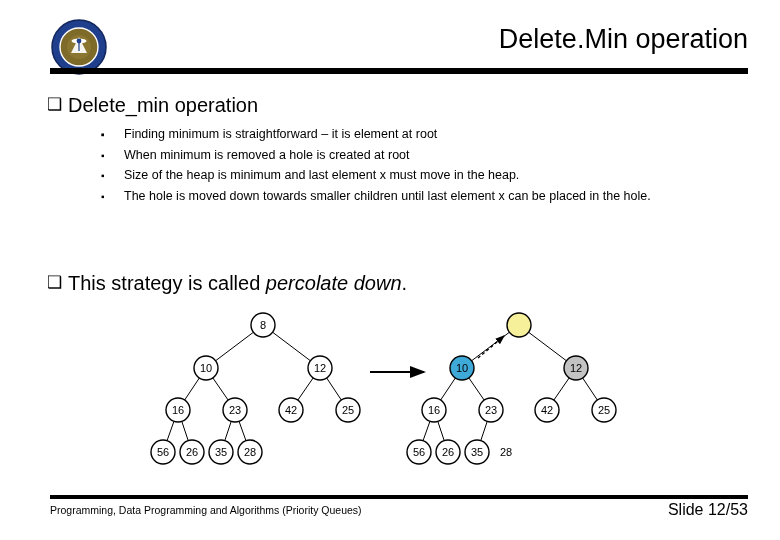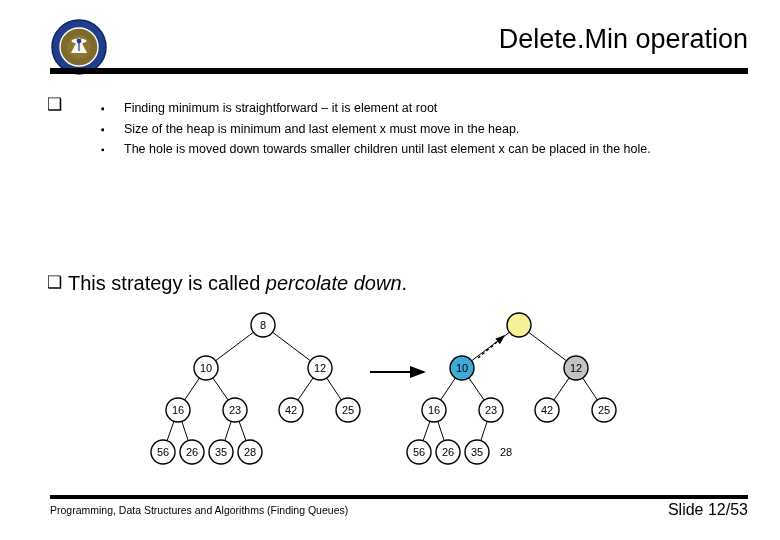--- a/index.html
+++ b/index.html
@@ -157,35 +157,37 @@
 
   <div class="slide-title">Delete.Min operation</div>
 
   <div class="header-rule"></div>
 </div>
 
 <div class="content">
 
   <div class="bullet-l1">
     <span class="mark">❑</span>
+    <span>Delete_min operation</span>
   </div>
 
   <div class="bullet-l2-list">
 
     <div class="bullet-l2">
       <span class="mark">▪</span>
     </div>
 
     <div class="bullet-l2">
       <span class="mark">▪</span>
       <span>Finding minimum is straightforward – it is element at root</span>
     </div>
 
     <div class="bullet-l2">
       <span class="mark">▪</span>
+      <span>When minimum is removed a hole is created at root</span>
     </div>
 
     <div class="bullet-l2">
       <span class="mark">▪</span>
       <span>Size of the heap is minimum and last element x must move in the heap.</span>
     </div>
 
     <div class="bullet-l2">
       <span class="mark">▪</span>
       <span>The hole is moved down towards smaller children until last element x can be placed in the hole.</span>
@@ -326,14 +328,14 @@
         </g>
       </g>
 
     <line x1="478" y1="58" x2="504" y2="36" stroke="#000000" stroke-width="1.4" stroke-dasharray="3,2.5" marker-end="url(#arrowhead-sm)"></line>
 
     <text id="detached-node" x="506" y="156" text-anchor="middle" font-family="Liberation Sans, sans-serif" font-size="11" fill="#000000">28</text>
   </svg>
 </div>
 
 <div class="footer-rule"></div>
-<div class="footer-left">Programming, Data Structures and Algorithms  (Finding Queues)</div>
+<div class="footer-left">Programming, Data Programming and Algorithms  (Priority Queues)</div>
 <div class="footer-right">Slide 12/53</div>
 
 </body></html>

